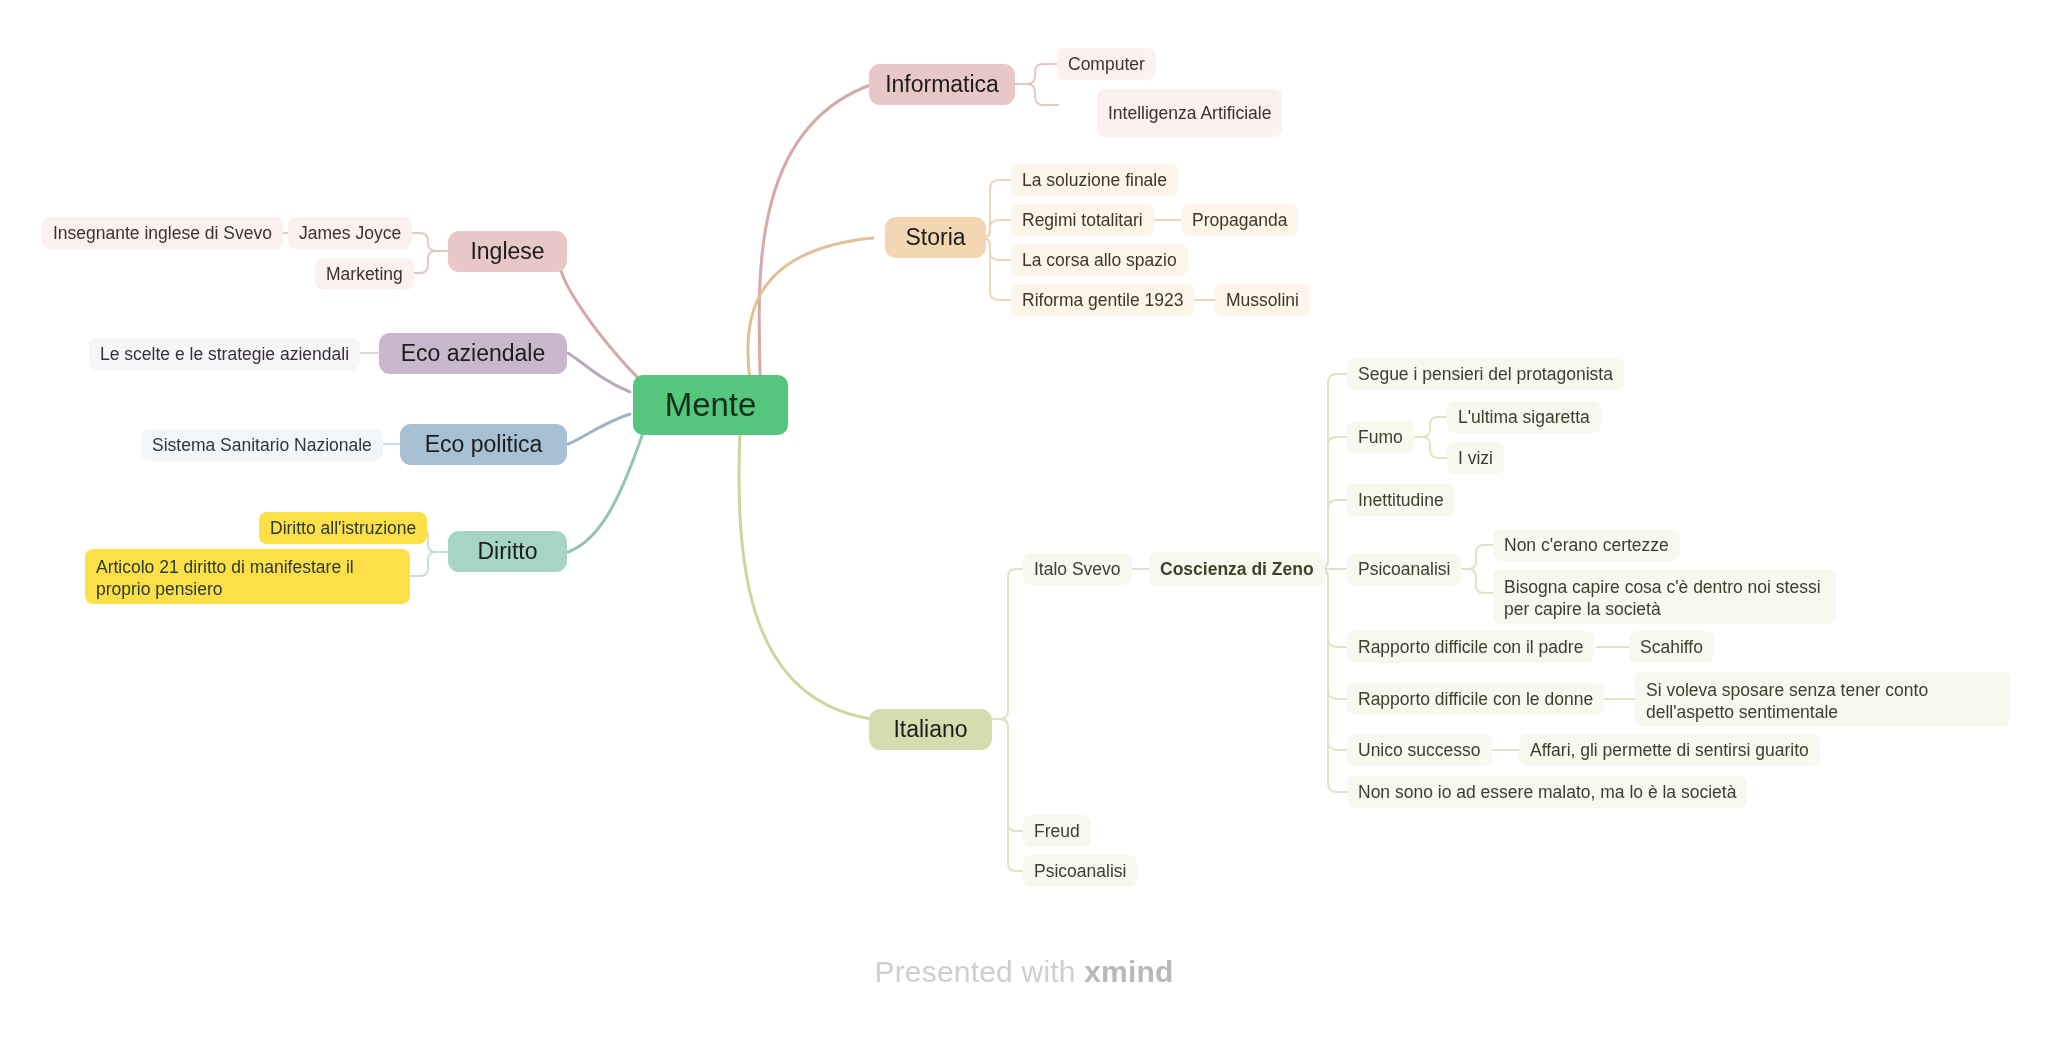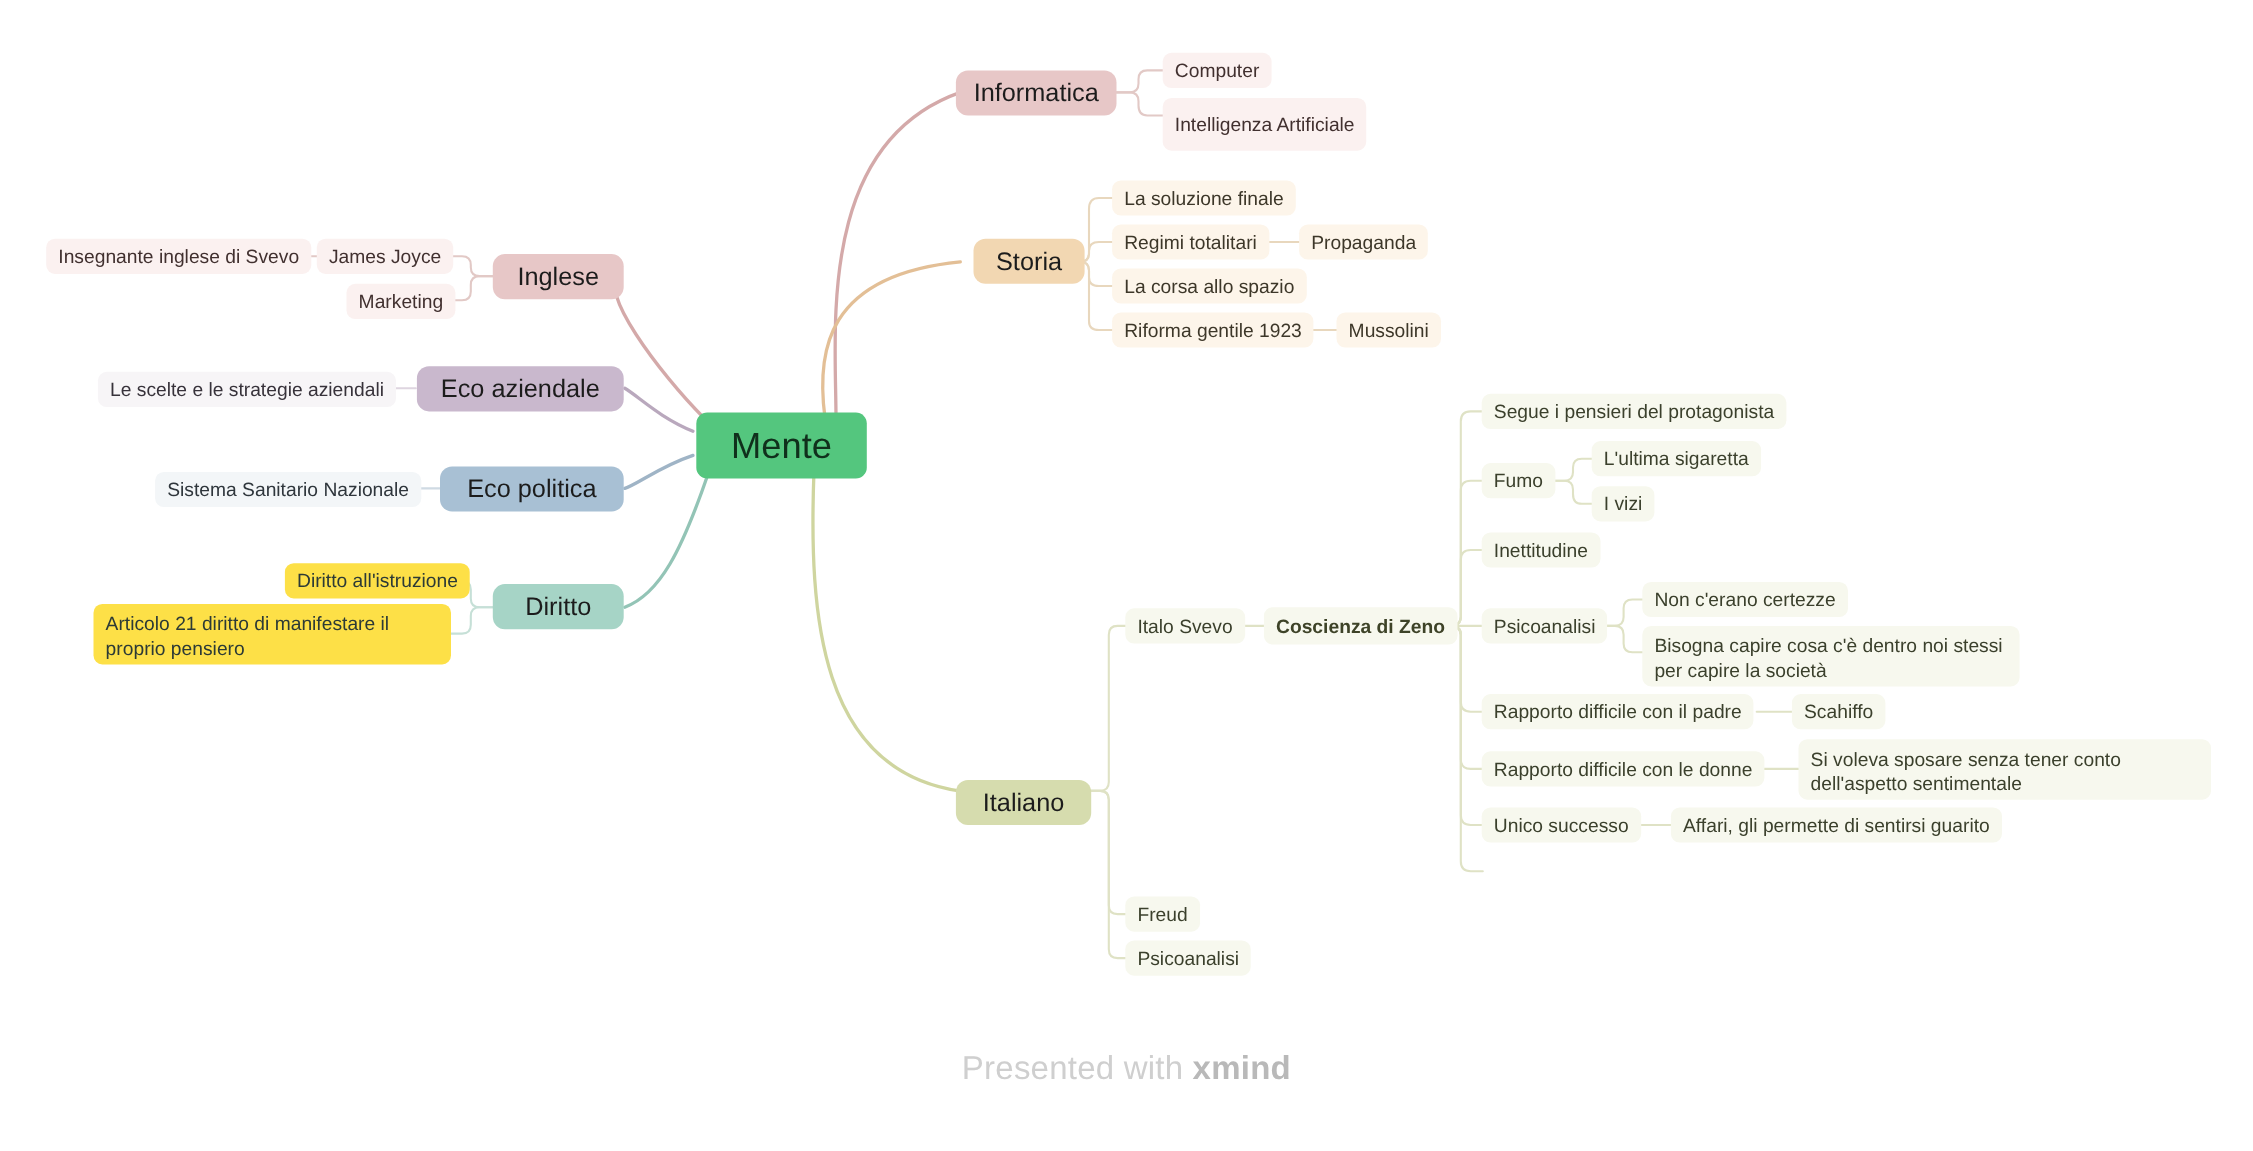--- a/index.html
+++ b/index.html
@@ -155,21 +155,21 @@
   <div class="node n-root" style="left:633px; top:375px; width:155px; height:60px;">
     <span>Mente</span>
   </div>
 
   <div class="node n-main c-pink" style="left:869px; top:64px; width:146px; height:41px;">
     <span>Informatica</span>
   </div>
   <div class="node n-leaf t-pink" style="left:1057px; top:48px; width:auto; height:32px;">
     <span>Computer</span>
   </div>
-  <div class="node n-leaf t-pink" style="left:1057px; top:89px; width:auto; height:48px;">
+  <div class="node n-leaf t-pink" style="left:1097px; top:89px; width:auto; height:48px;">
     <span>Intelligenza Artificiale</span>
   </div>
 
   <div class="node n-main c-tan" style="left:869px; top:217px; width:101px; height:41px;">
     <span>Storia</span>
   </div>
   <div class="node n-leaf t-tan" style="left:1011px; top:164px; height:32px;">
     <span>La soluzione finale</span>
   </div>
   <div class="node n-leaf t-tan" style="left:1011px; top:204px; height:32px;">
@@ -285,18 +285,21 @@
     <span>Si voleva sposare senza tener conto dell'aspetto sentimentale</span>
   </div>
 
   <div class="node n-leaf t-olive" style="left:1347px; top:734px; height:32px;justify-content:center;">
     <span>Unico successo</span>
   </div>
   <div class="node n-leaf t-olive" style="left:1519px; top:734px; height:32px;">
     <span>Affari, gli permette di sentirsi guarito</span>
   </div>
 
+  <div class="node n-leaf t-olive" style="left:1347px; top:776px; height:32px;">
+    <span>Non sono io ad essere malato, ma lo è la società</span>
+  </div>
 
   <div class="footer">
     <span>Presented with </span><b>xmind</b>
   </div>
 
 </div>
 
 </body></html>

